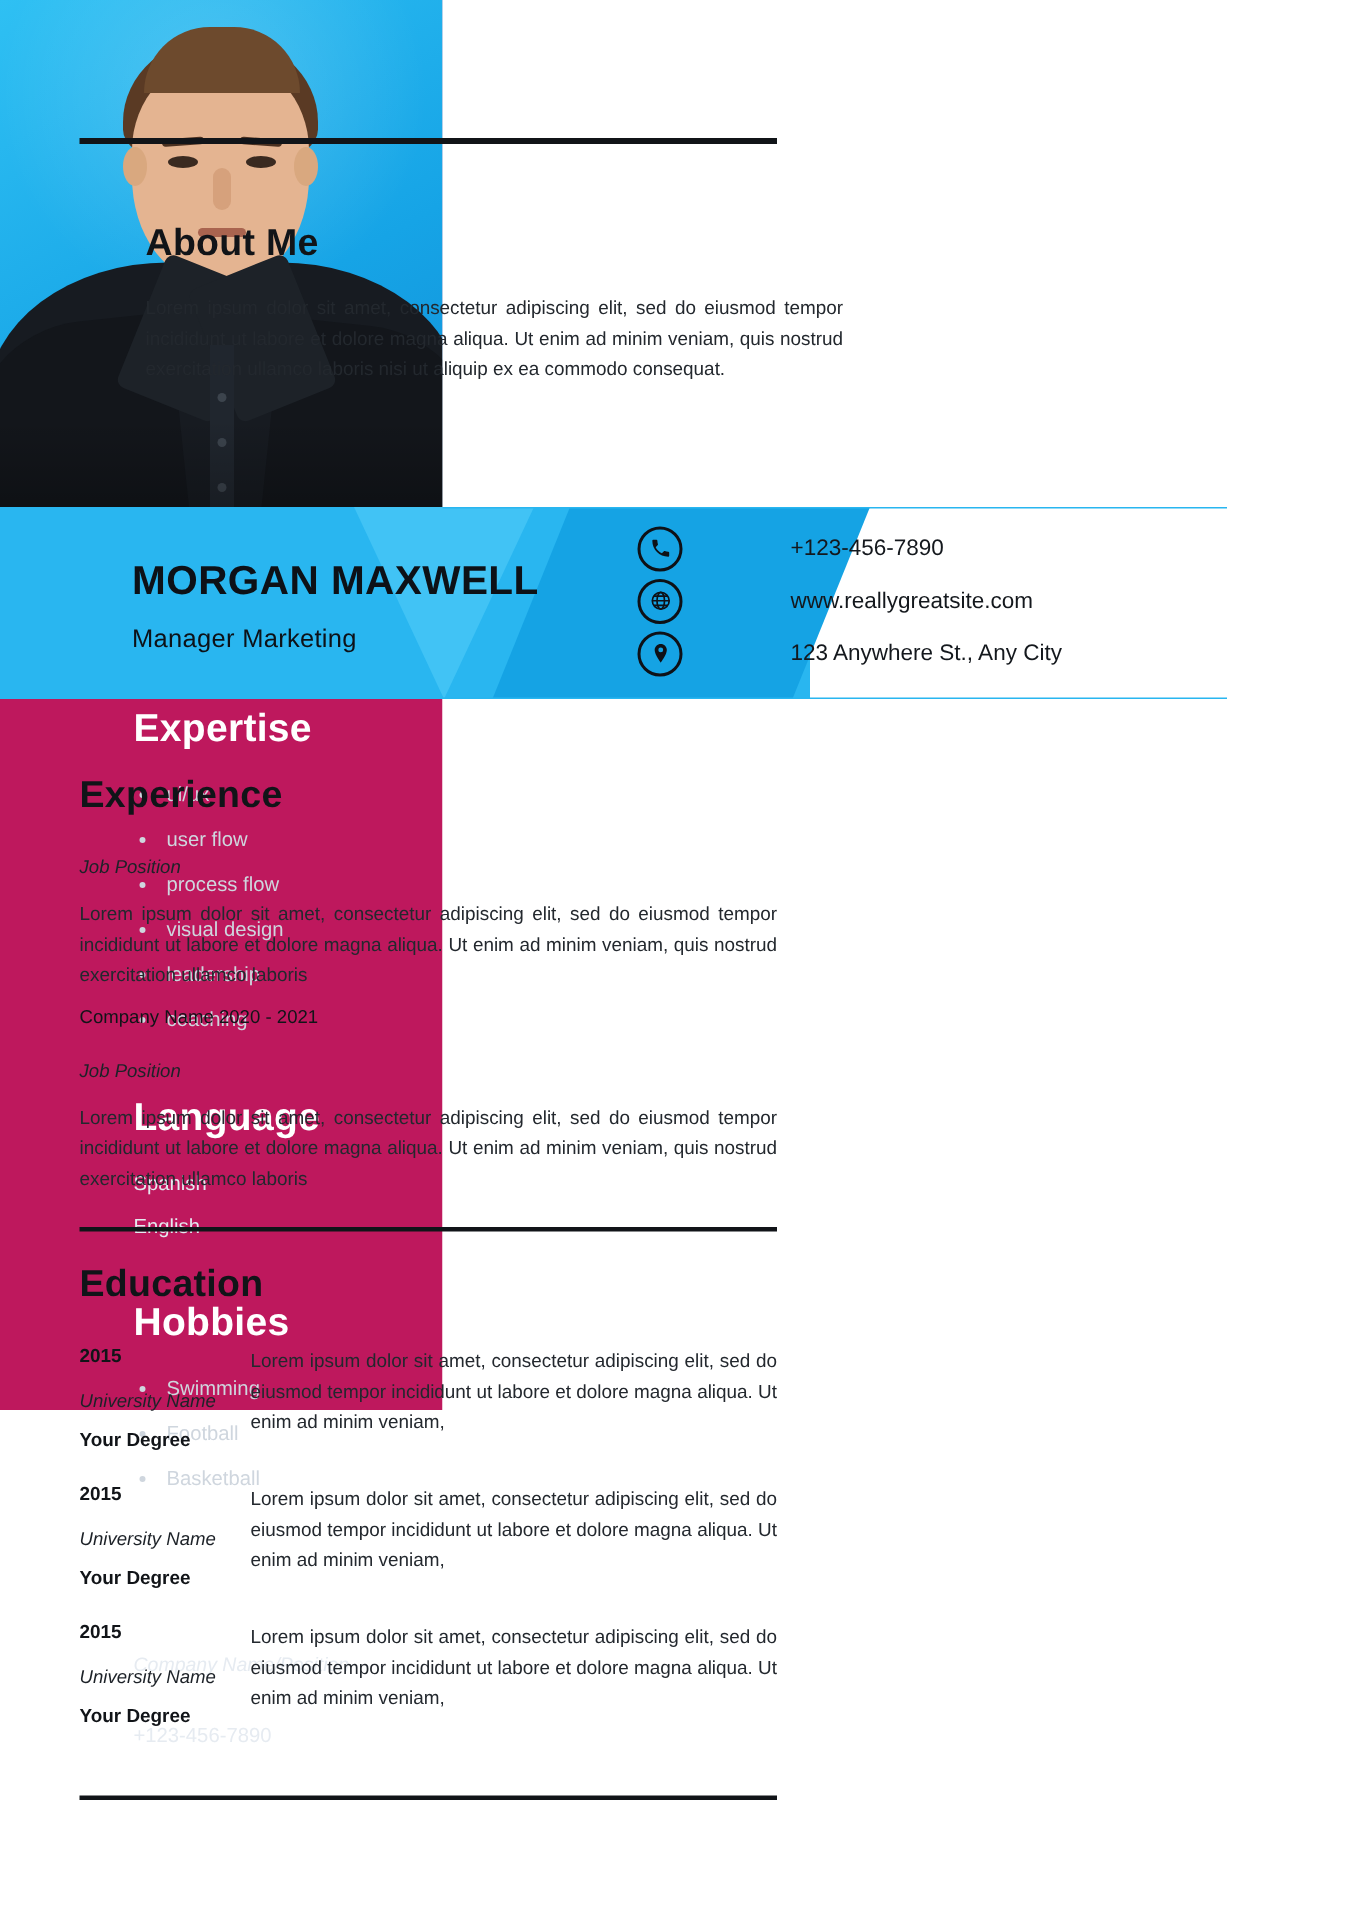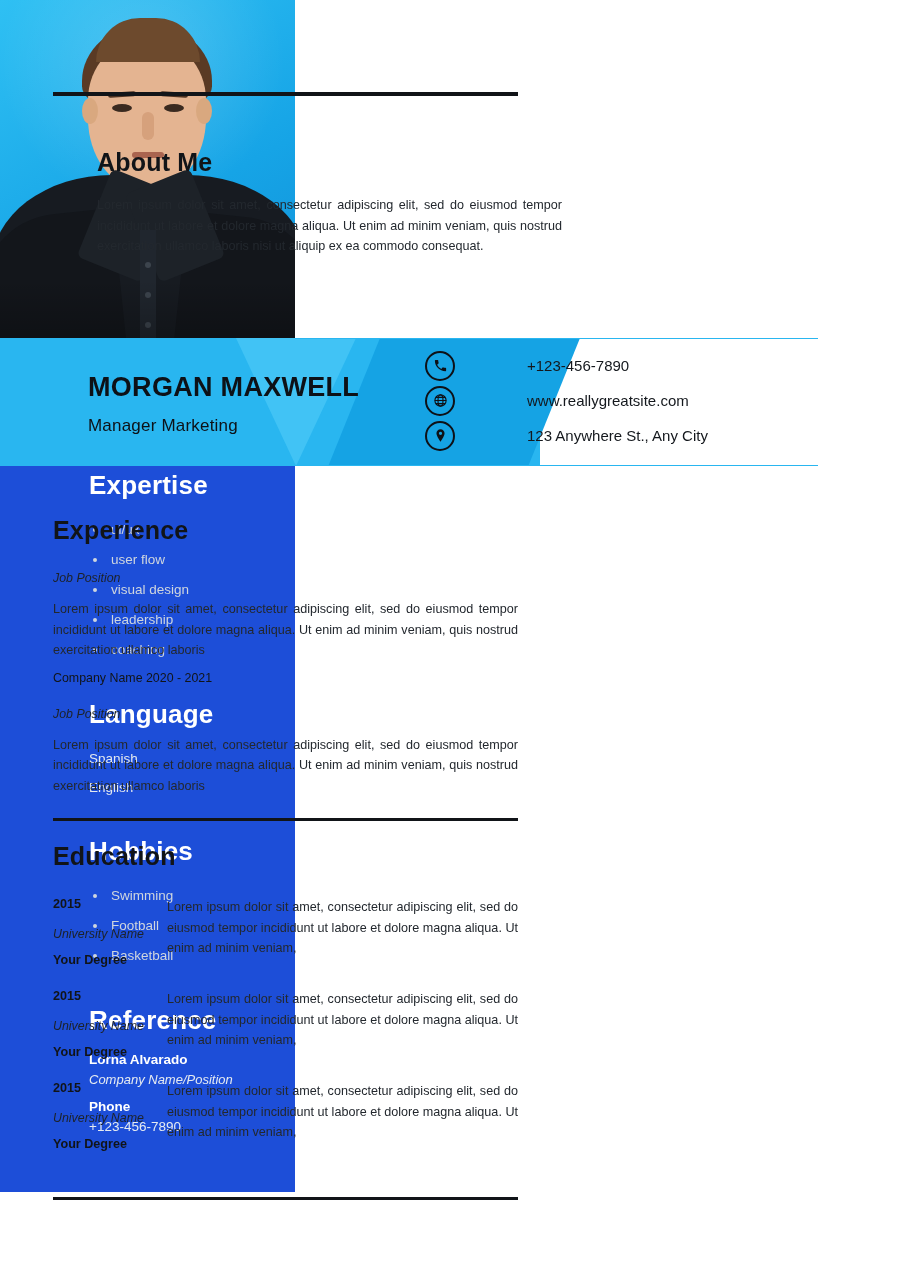--- a/index.html
+++ b/index.html
@@ -15,22 +15,22 @@
     height: 1280px;
     overflow: hidden;
     background: #ffffff;
   }
 
   
   .left-col {
     position: absolute;
     left: 0; top: 0;
     width: 295px;
-    height: 1192px;
-    background: #1d4ed8;
+    height: 940px;
+    background: #be185d;
   }
   .photo-block {
     position: absolute;
     left: 0; top: 0;
     width: 295px;
     height: 340px;
     overflow: hidden;
     background: linear-gradient(160deg, #29b9ef 0%, #1aa7e8 55%, #1796dd 100%);
   }
   
@@ -290,20 +290,21 @@
       <div class="ph-btn" style="top:292px"></div>
       <div class="ph-btn" style="top:322px"></div>
       <div class="ph-shadow"></div>
     </div>
 
     <div class="side-inner">
       <div class="side-h">Expertise</div>
       <ul class="side-list">
         <li>ui/ux</li>
         <li>user flow</li>
+        <li>process flow</li>
         <li>visual design</li>
         <li>leadership</li>
         <li>coaching</li>
       </ul>
 
       <div class="side-h">Language</div>
       <div class="side-plain">Spanish</div>
       <div class="side-plain">English</div>
 
       <div class="side-h">Hobbies</div>

